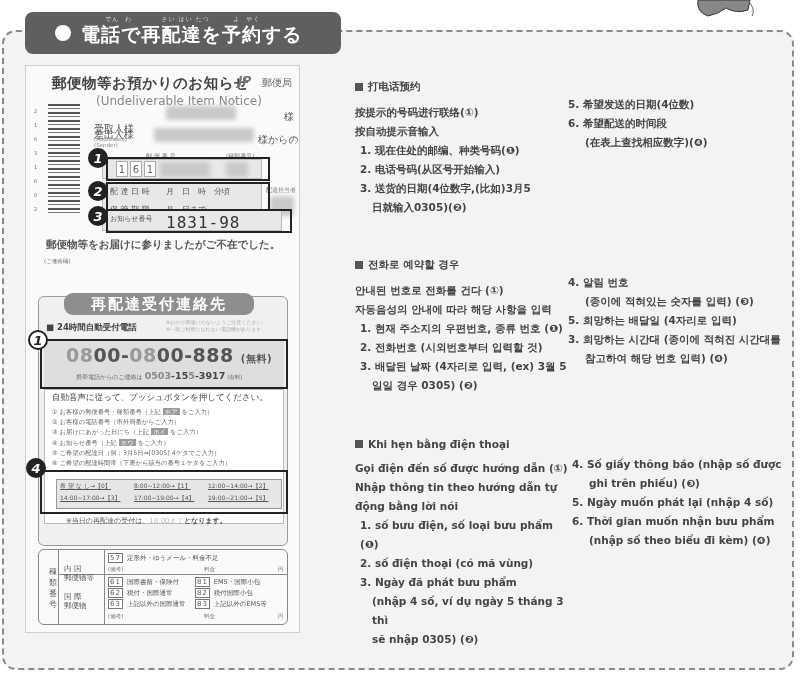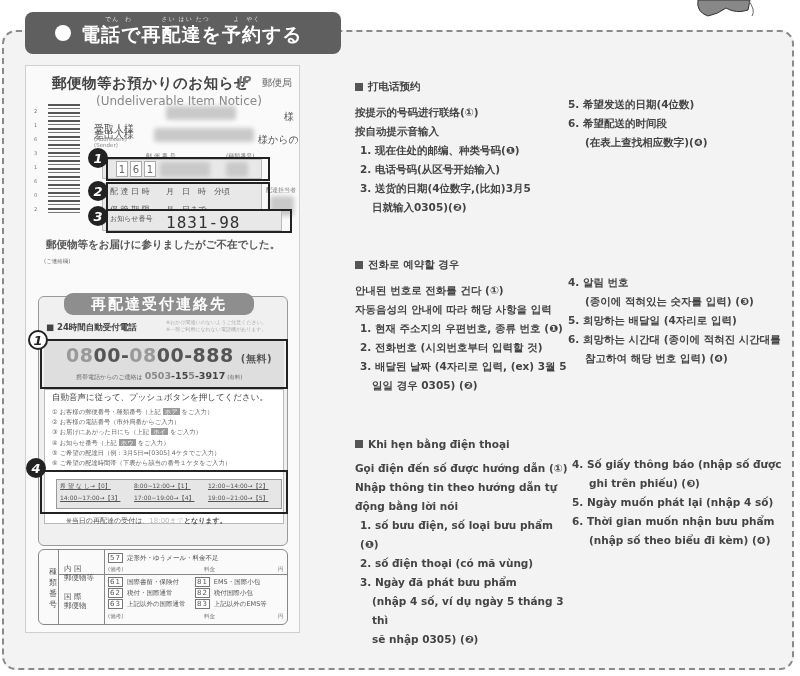--- a/index.html
+++ b/index.html
@@ -294,21 +294,21 @@
   <p>자동음성의 안내에 따라 해당 사항을 입력</p>
   <div class="item">1. 현재 주소지의 우편번호, 종류 번호 (❶)</div>
   <div class="item">2. 전화번호 (시외번호부터 입력할 것)</div>
   <div class="item">3. 배달된 날짜 (4자리로 입력, (ex) 3월 5</div>
   <div class="item cont">일일 경우 0305) (❷)</div>
 </div>
 <div class="colB" style="left:568px;top:273px;">
   <div>4. 알림 번호</div>
   <div class="cont">(종이에 적혀있는 숫자를 입력) (❸)</div>
   <div>5. 희망하는 배달일 (4자리로 입력)</div>
-  <div>6. 희망하는 시간대 (종이에 적혀진 시간대를</div>
+  <div>3. 희망하는 시간대 (종이에 적혀진 시간대를</div>
   <div class="cont">참고하여 해당 번호 입력) (❹)</div>
 </div>
 
 <div class="sec" style="left:355px;top:438px;width:215px;">
   <div class="sec-head">
       <span class="sq"></span>
       <span>Khi hẹn bằng điện thoại</span>
     </div>
   <p>Gọi điện đến số được hướng dẫn (①)</p>
   <p>Nhập thông tin theo hướng dẫn tự</p>

